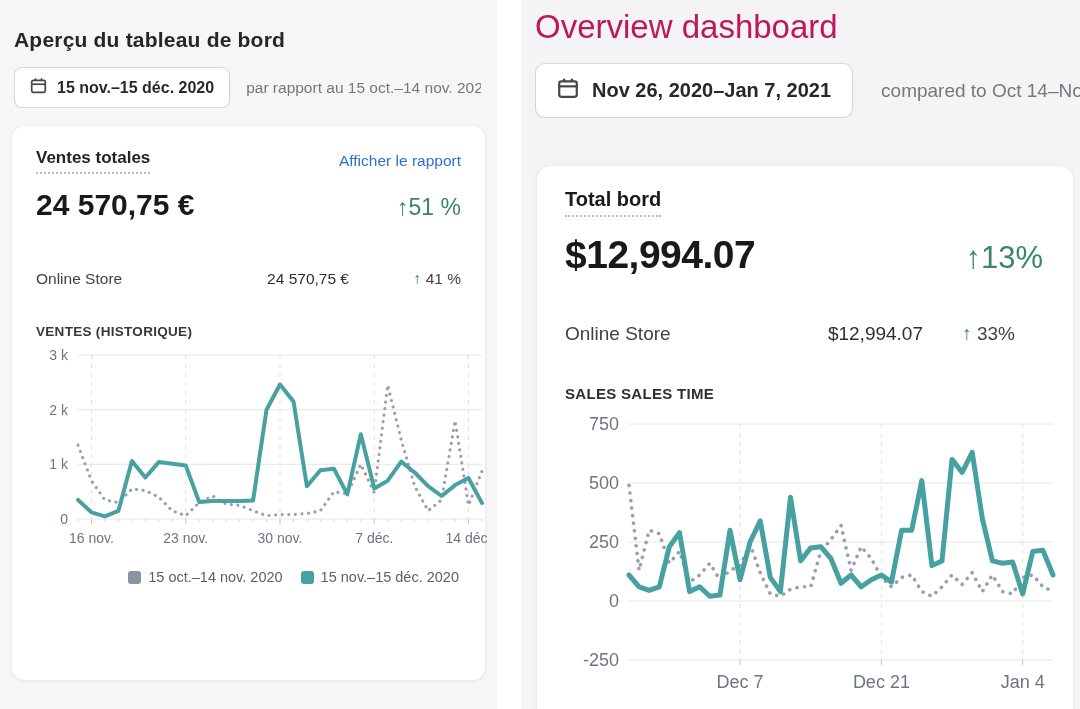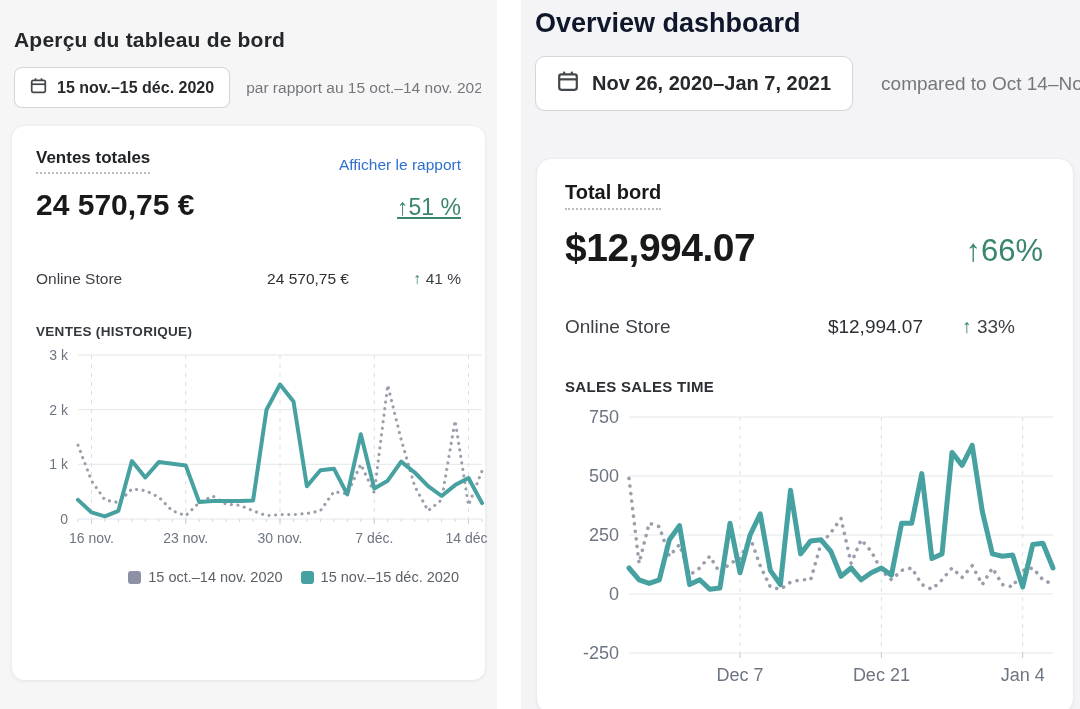--- a/index.html
+++ b/index.html
@@ -15,40 +15,40 @@
 
   
   .lp-header{padding:28px 16px 0 14px;}
   .lp-title{font-size:21px;font-weight:bold;color:#24272a;letter-spacing:.2px;}
   .lp-controls{display:flex;align-items:center;gap:16px;margin-top:15px;white-space:nowrap;overflow:hidden;}
   .date-btn{background:#fff;border:1px solid #d3d6da;border-radius:8px;box-shadow:0 1px 2px rgba(0,0,0,.05);
     display:flex;align-items:center;gap:10px;padding:9px 15px;font-weight:bold;font-size:16px;color:#26292c;cursor:pointer;}
   .compare-text{color:#74787d;font-size:15.5px;}
 
   .rp-header{padding:8px 0 0 14px;}
-  .rp-title{font-size:27px;font-weight:bold;color:#0f172a;}
+  .rp-title{font-size:33px;font-weight:normal;color:#be185d;}
   .rp-controls{display:flex;align-items:center;gap:28px;margin-top:17px;white-space:nowrap;overflow:hidden;}
   .date-btn-lg{border-radius:10px;padding:13px 21px;font-size:20px;gap:13px;}
   .compare-text-lg{font-size:19px;color:#74787d;}
 
   
   .card{background:#fff;border-radius:12px;box-shadow:0 1px 4px rgba(0,0,0,.07),0 0 1px rgba(0,0,0,.1);}
   .lp-card{margin:18px 12px 0 12px;padding:22px 24px 12px 24px;height:520px;}
   .rp-card{margin:48px 16px 0 16px;width:478px;padding:22px 30px 12px 28px;height:520px;border-radius:14px;}
 
-  .metric-head{display:flex;justify-content:space-between;align-items:flex-end;}
+  .metric-head{display:flex;justify-content:space-between;align-items:center;}
   .metric-title{font-weight:bold;border-bottom:2px dotted #b6bcc2;padding-bottom:4px;cursor:default;}
   .metric-title-sm{font-size:17px;color:#202326;}
   .metric-title-lg{font-size:20px;color:#17191b;}
   .report-link{color:var(--link);font-size:15.5px;text-decoration:none;cursor:pointer;}
 
   .total-row{display:flex;justify-content:space-between;align-items:baseline;margin-top:14px;}
   .total-sm{font-size:30px;font-weight:bold;color:#17191b;}
   .total-lg{font-size:39px;font-weight:bold;color:#17191b;letter-spacing:-.5px;}
-  .delta-big-sm{font-size:23px;color:var(--green);text-decoration:underline;}
+  .delta-big-sm{font-size:23px;color:var(--green);}
   .delta-big-lg{font-size:31px;color:var(--green);}
 
   .mrow{display:flex;align-items:flex-end;}
   .mrow .lbl{color:#3e4247;}
   .mrow .val{margin-left:auto;text-align:right;color:#2c2f33;}
   .mrow .dlt{text-align:right;color:#3e4247;}
   .mrow .arrow{color:var(--green);}
   .mrow-sm{font-size:15.5px;}
   .mrow-sm .val{width:120px;}
   .mrow-sm .dlt{width:112px;}
@@ -203,21 +203,21 @@
       <span class="compare-text-lg">compared to Oct 14–Nov,</span>
     </div>
   </div>
 
   <div class="card rp-card">
     <div class="metric-head">
       <span class="metric-title metric-title-lg">Total bord</span>
     </div>
     <div class="total-row" style="margin-top:16px;">
       <span class="total-lg">$12,994.07</span>
-      <span class="delta-big-lg">↑66%</span>
+      <span class="delta-big-lg">↑13%</span>
     </div>
 
     <div class="mrow mrow-lg" style="margin-top:46px;">
       <span class="lbl">Online Store</span>
       <span class="val">$12,994.07</span>
       <span class="dlt"><span class="arrow">↑</span> <span>33%</span></span>
     </div>
 
     <div class="chart-heading chart-heading-lg">SALES SALES TIME</div>
     <div class="chart-wrap" style="margin-top:8px;"><svg width="500" height="296" viewBox="0 0 500 296">

